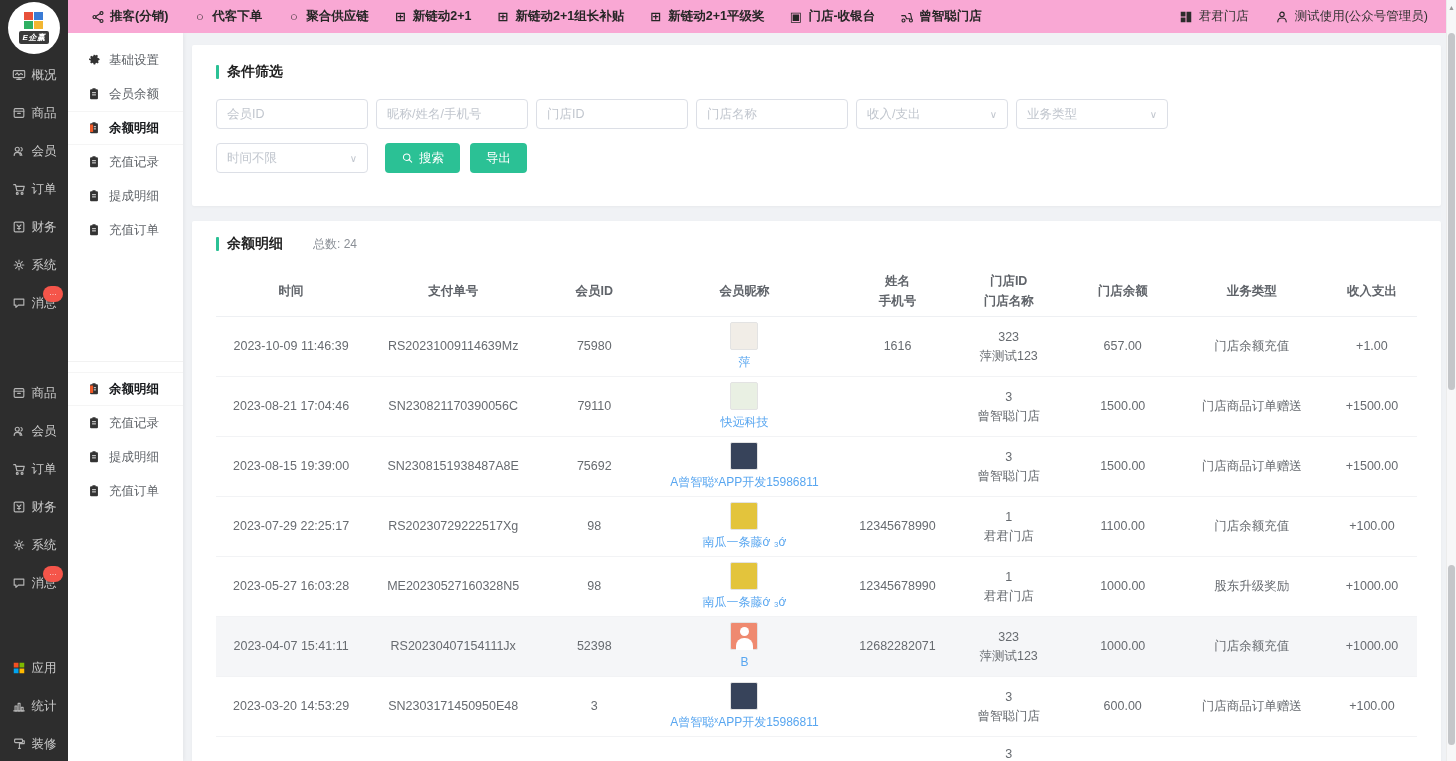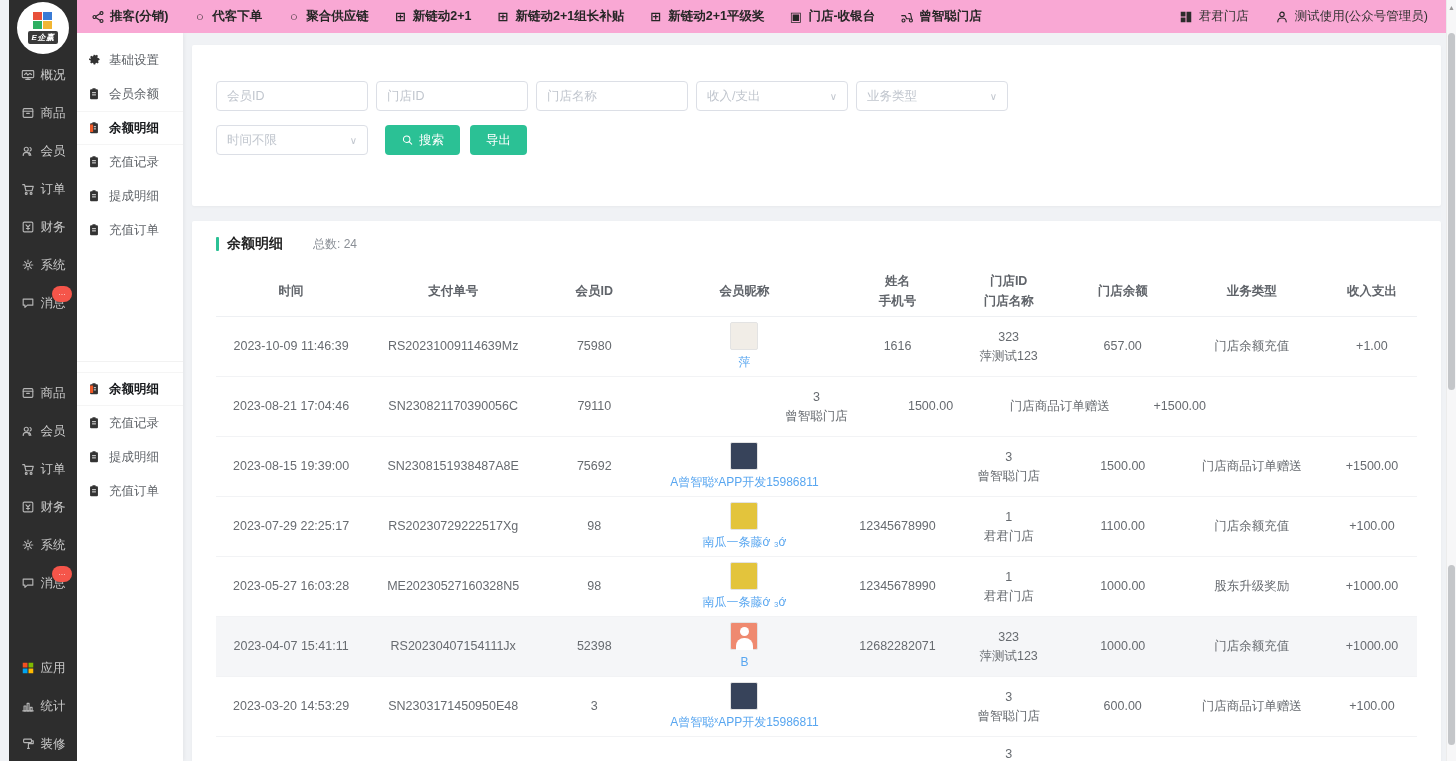--- a/index.html
+++ b/index.html
@@ -12,21 +12,21 @@
   .hdr-item { display:flex; align-items:center; gap:5px; font-weight:700; color:#262626; cursor:pointer; white-space:nowrap; }
   .hdr-item .ic { color:#262626; }
   .hdr-right { display:flex; align-items:center; gap:26px; }
   .hdr-right .hdr-item { font-weight:400; color:#333; }
 
   .ic { display:inline-flex; align-items:center; justify-content:center; width:15px; height:15px; line-height:1; }
   .ic svg { width:14px; height:14px; }
   .glyph { font-size:13px; }
 
   
-  .sidebar { position:absolute; left:0; top:0; width:68px; height:761px; background:#2d2d2d; z-index:6;margin-left:9px; }
+  .sidebar { position:absolute; left:0; top:0; width:68px; height:761px; background:#2d2d2d; z-index:6; }
   .logo { width:52px; height:52px; background:#fff; border-radius:50%; margin:2px auto 2px; display:flex; flex-direction:column; align-items:center; justify-content:center; }
   .emblem { width:20px; height:18px; display:grid; grid-template-columns:9px 9px; grid-template-rows:8px 8px; gap:1px; }
   .emblem i { display:block; }
   .logo-band { margin-top:1px; background:#3a3a3a; color:#fff; font-size:8px; font-weight:700; font-style:italic; padding:1px 4px; border-radius:2px; letter-spacing:.5px; }
   .side-group { display:flex; flex-direction:column; }
   .side-item { height:38px; display:flex; align-items:center; justify-content:center; gap:5px; color:#c9c9c9; cursor:pointer; position:relative; font-size:12.5px; }
   .side-item .ic { color:#b5b5b5; }
   .badge { position:absolute; top:2px; right:5px; background:#f5554a; color:#fff; border-radius:8px; font-size:8px; line-height:1; padding:3px 6px 5px; }
 
   
@@ -440,23 +440,30 @@
           </span>
           <span>充值订单</span>
         </div>
       </div>
     </div>
 </div>
 
 <div class="main">
 
   <div class="card filter">
+    <div class="sec-title">
+      <span class="sec-bar"></span>
+      <span class="sec-text">条件筛选</span>
+    </div>
     <div class="filter-fields" id="filter-row1">
         <div class="f-field">
           <span>会员ID</span>
+        </div>
+        <div class="f-field">
+          <span>昵称/姓名/手机号</span>
         </div>
         <div class="f-field">
           <span>门店ID</span>
         </div>
         <div class="f-field">
           <span>门店名称</span>
         </div>
         <div class="f-field select">
           <span>收入/支出</span>
           <span><span class="chev">∨</span></span>
@@ -518,20 +525,24 @@
             <div class="td c5">1616</div>
             <div class="td c6">323<br>萍测试123</div>
             <div class="td c7">657.00</div>
             <div class="td c8">门店余额充值</div>
             <div class="td c9">+1.00</div>
           </div>
           <div class="tbl-row">
             <div class="td c1">2023-08-21 17:04:46</div>
             <div class="td c2">SN230821170390056C</div>
             <div class="td c3">79110</div>
+            <div class="td c4 nick">
+              <span class="avatar" style="background: rgb(233, 240, 227);"></span>
+              <span class="nick-name">快远科技</span>
+            </div>
             <div class="td c5"></div>
             <div class="td c6">3<br>曾智聪门店</div>
             <div class="td c7">1500.00</div>
             <div class="td c8">门店商品订单赠送</div>
             <div class="td c9">+1500.00</div>
           </div>
           <div class="tbl-row">
             <div class="td c1">2023-08-15 19:39:00</div>
             <div class="td c2">SN2308151938487A8E</div>
             <div class="td c3">75692</div>

